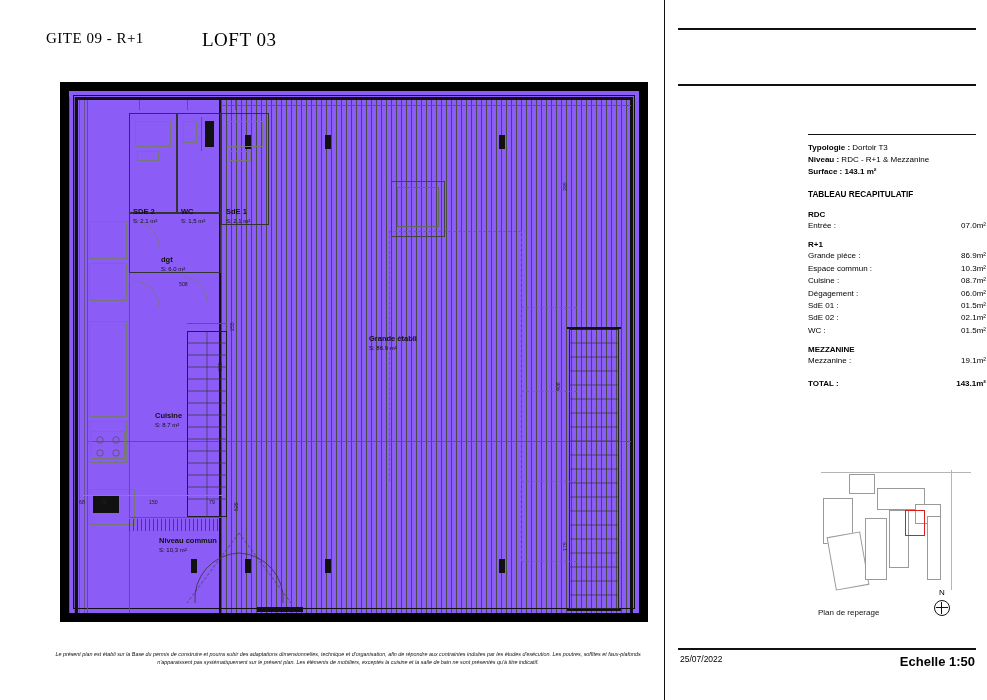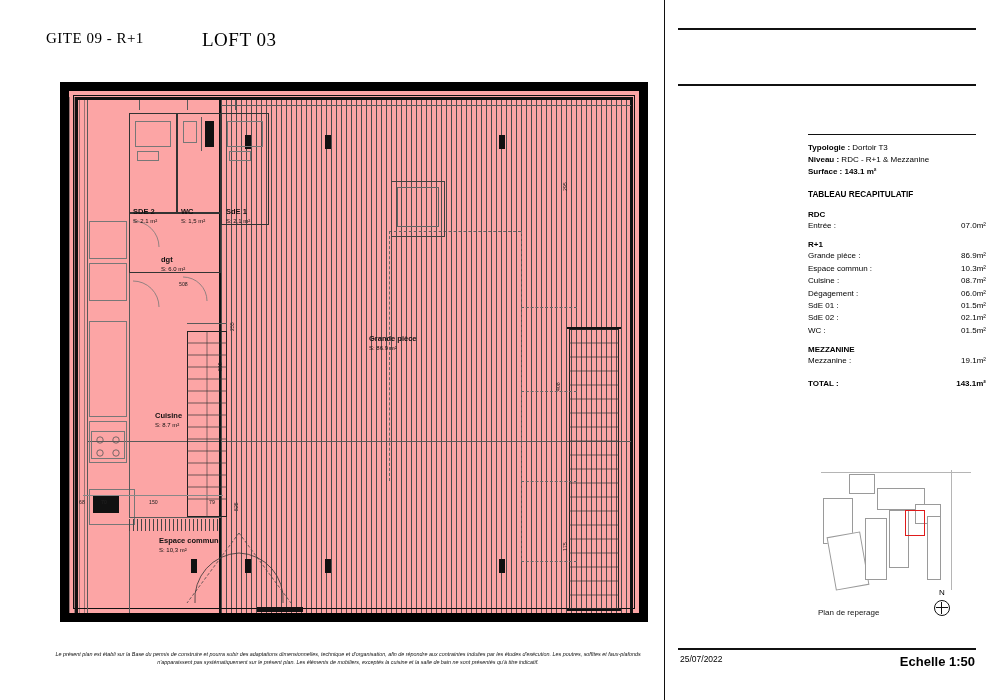--- a/index.html
+++ b/index.html
@@ -46,21 +46,21 @@
   .plan {
     position: absolute;
     left: 60px; top: 82px;
     width: 588px; height: 540px;
     background: #000;
   }
   .plan-inner {
     position: absolute;
     left: 9px; top: 9px;
     right: 9px; bottom: 9px;
-    background: #fca5a5;
+    background: #8b5cf6;
     overflow: hidden;
   }
   
   .plan-frame-line {
     position: absolute;
     left: 4px; top: 4px;
     right: 4px; bottom: 4px;
     border: 1px solid #111;
   }
 
@@ -470,25 +470,25 @@
         </div>
         <div class="room-label" style="left:92px; top:164px;">
           <b>dgt</b><br>
           <span class="sub">S: 6.0 m²</span>
         </div>
         <div class="room-label" style="left:86px; top:320px;">
           <b>Cuisine</b><br>
           <span class="sub">S: 8.7 m²</span>
         </div>
         <div class="room-label" style="left:300px; top:243px;">
-          <b>Grande pièce</b><br>
+          <b>Grande établi</b><br>
           <span class="sub">S:        86.9 m²</span>
         </div>
         <div class="room-label" style="left:90px; top:445px;">
-          <b>Espace commun</b><br>
+          <b>Niveau commun</b><br>
           <span class="sub">S:            10,3 m²</span>
         </div>
 
         <div class="dim" style="left:110px; top:190px;">508</div>
         <div class="dim vert" style="left:160px; top:240px;">255</div>
         <div class="dim" style="left:10px; top:408px;">68</div>
         <div class="dim" style="left:32px; top:408px;">70</div>
         <div class="dim" style="left:80px; top:408px;">150</div>
         <div class="dim" style="left:140px; top:408px;">79</div>
         <div class="dim vert" style="left:164px; top:420px;">525</div>

